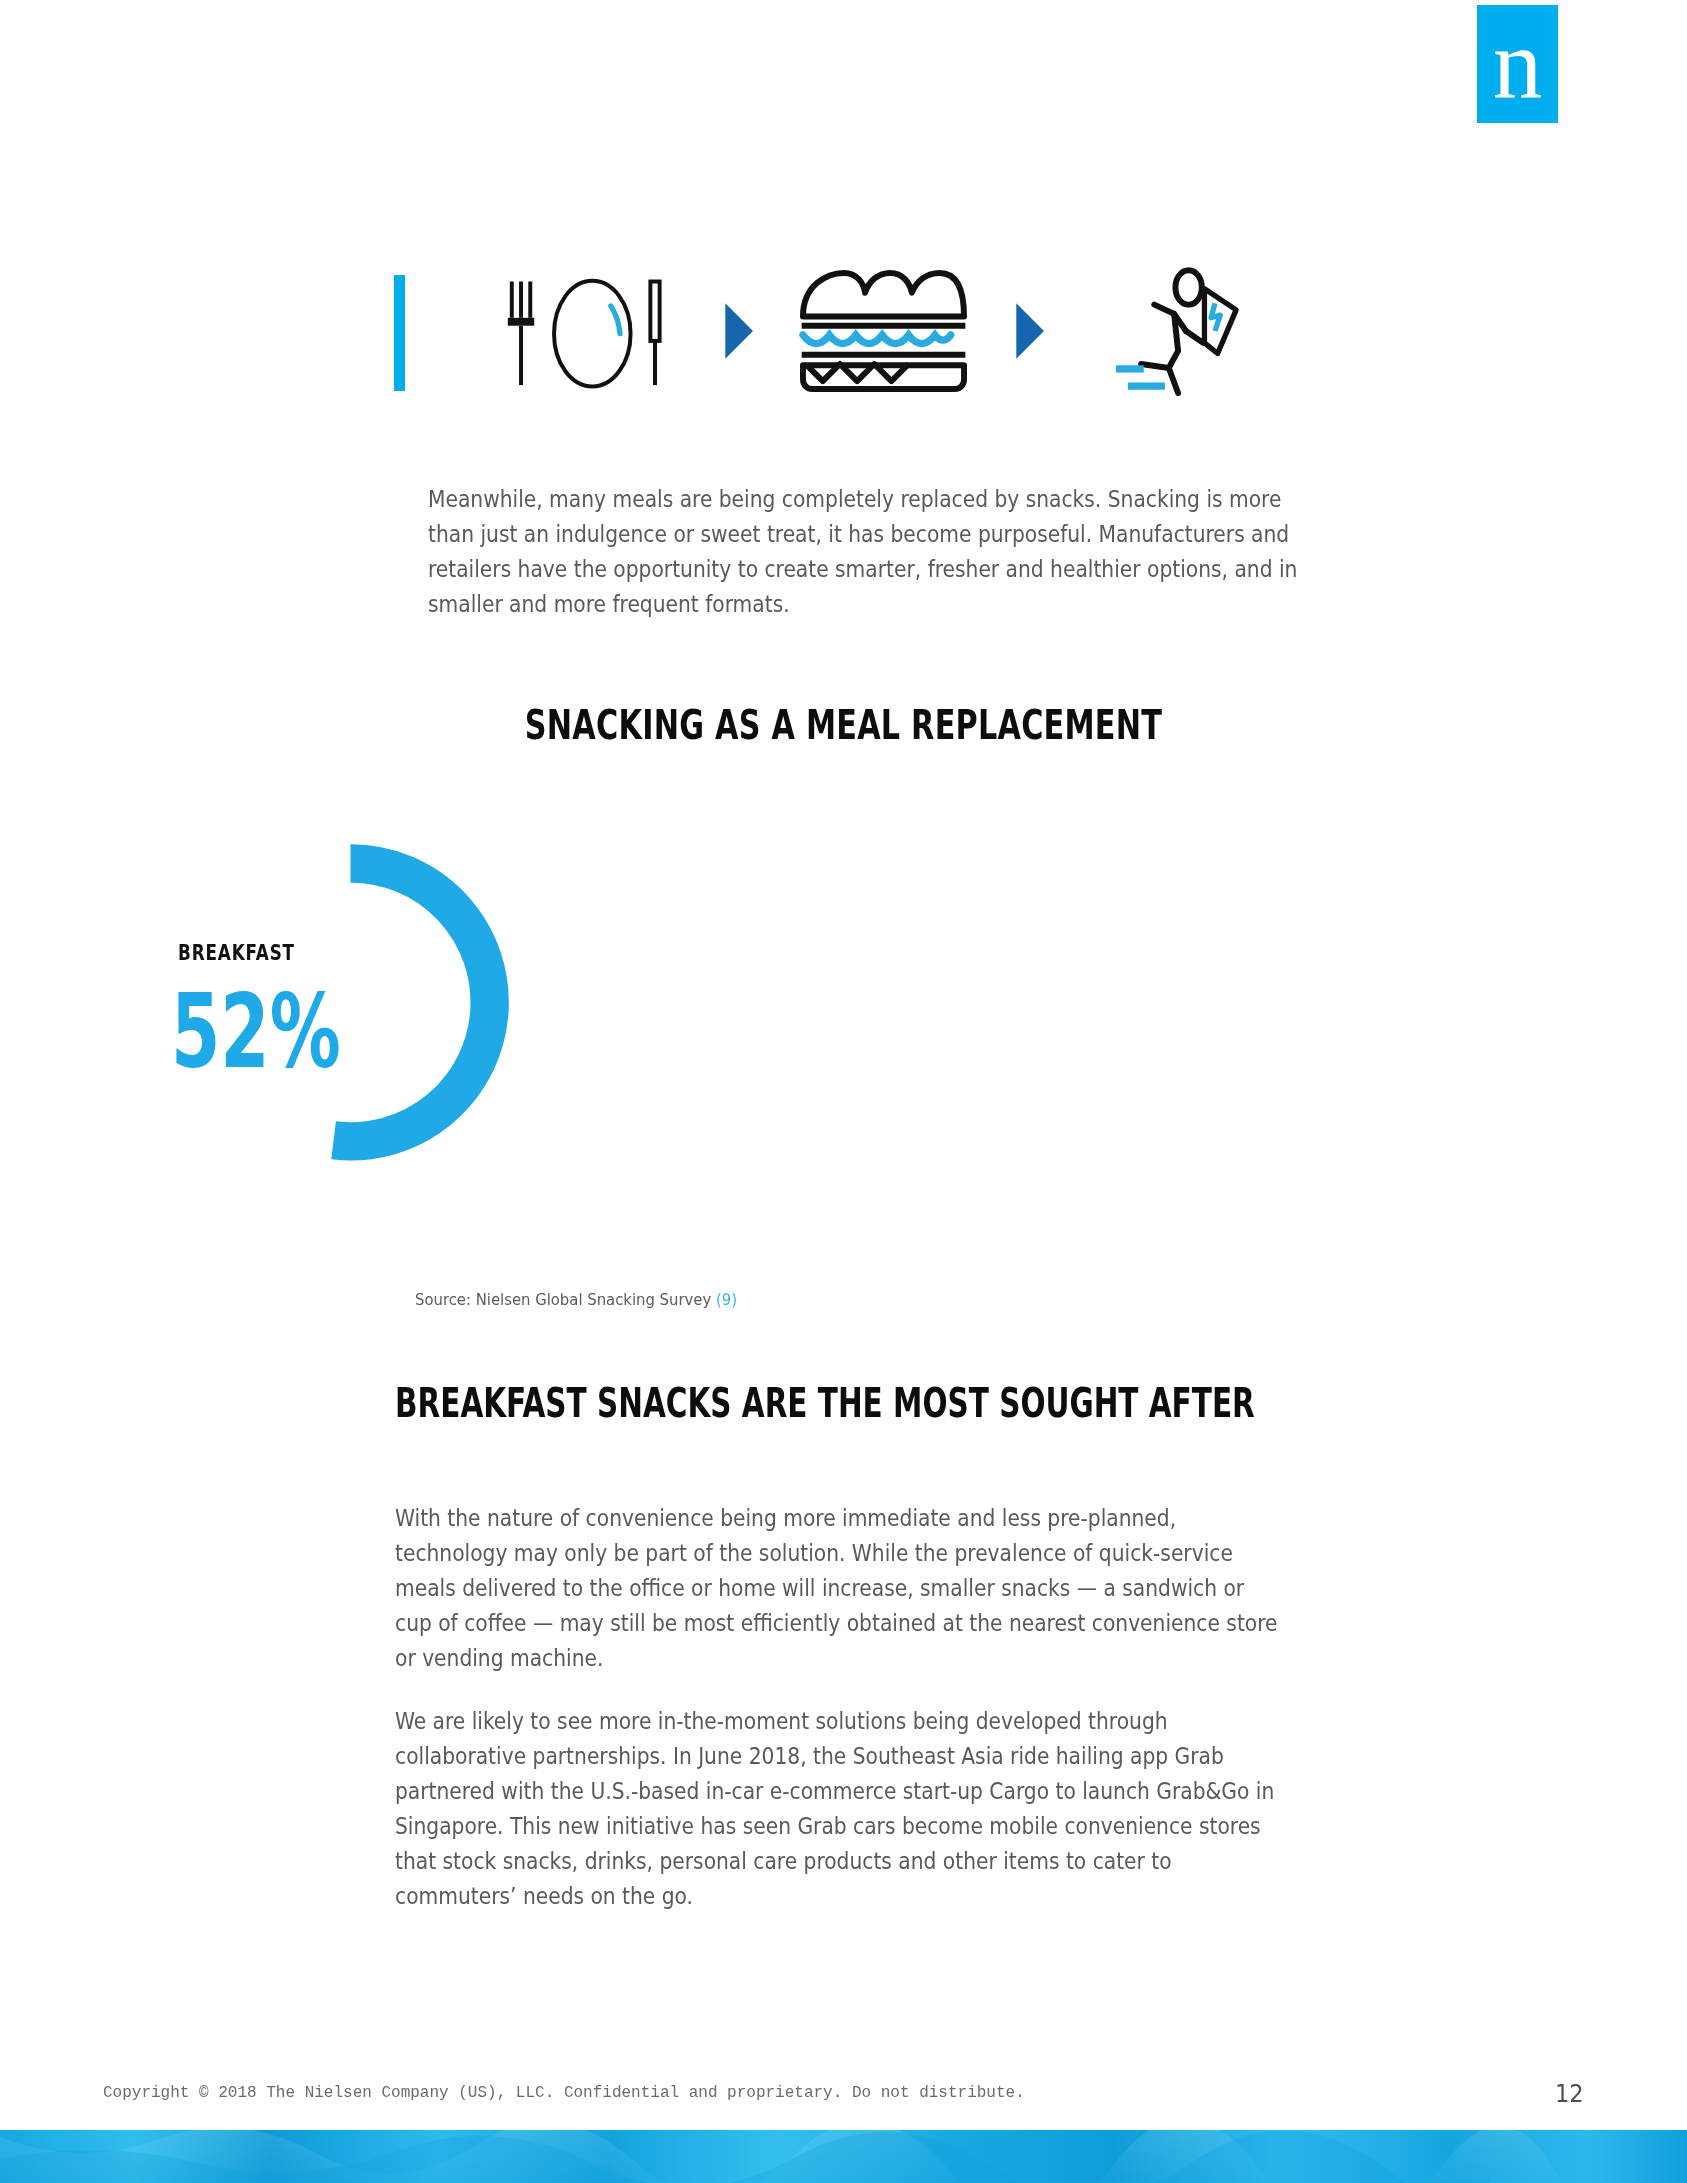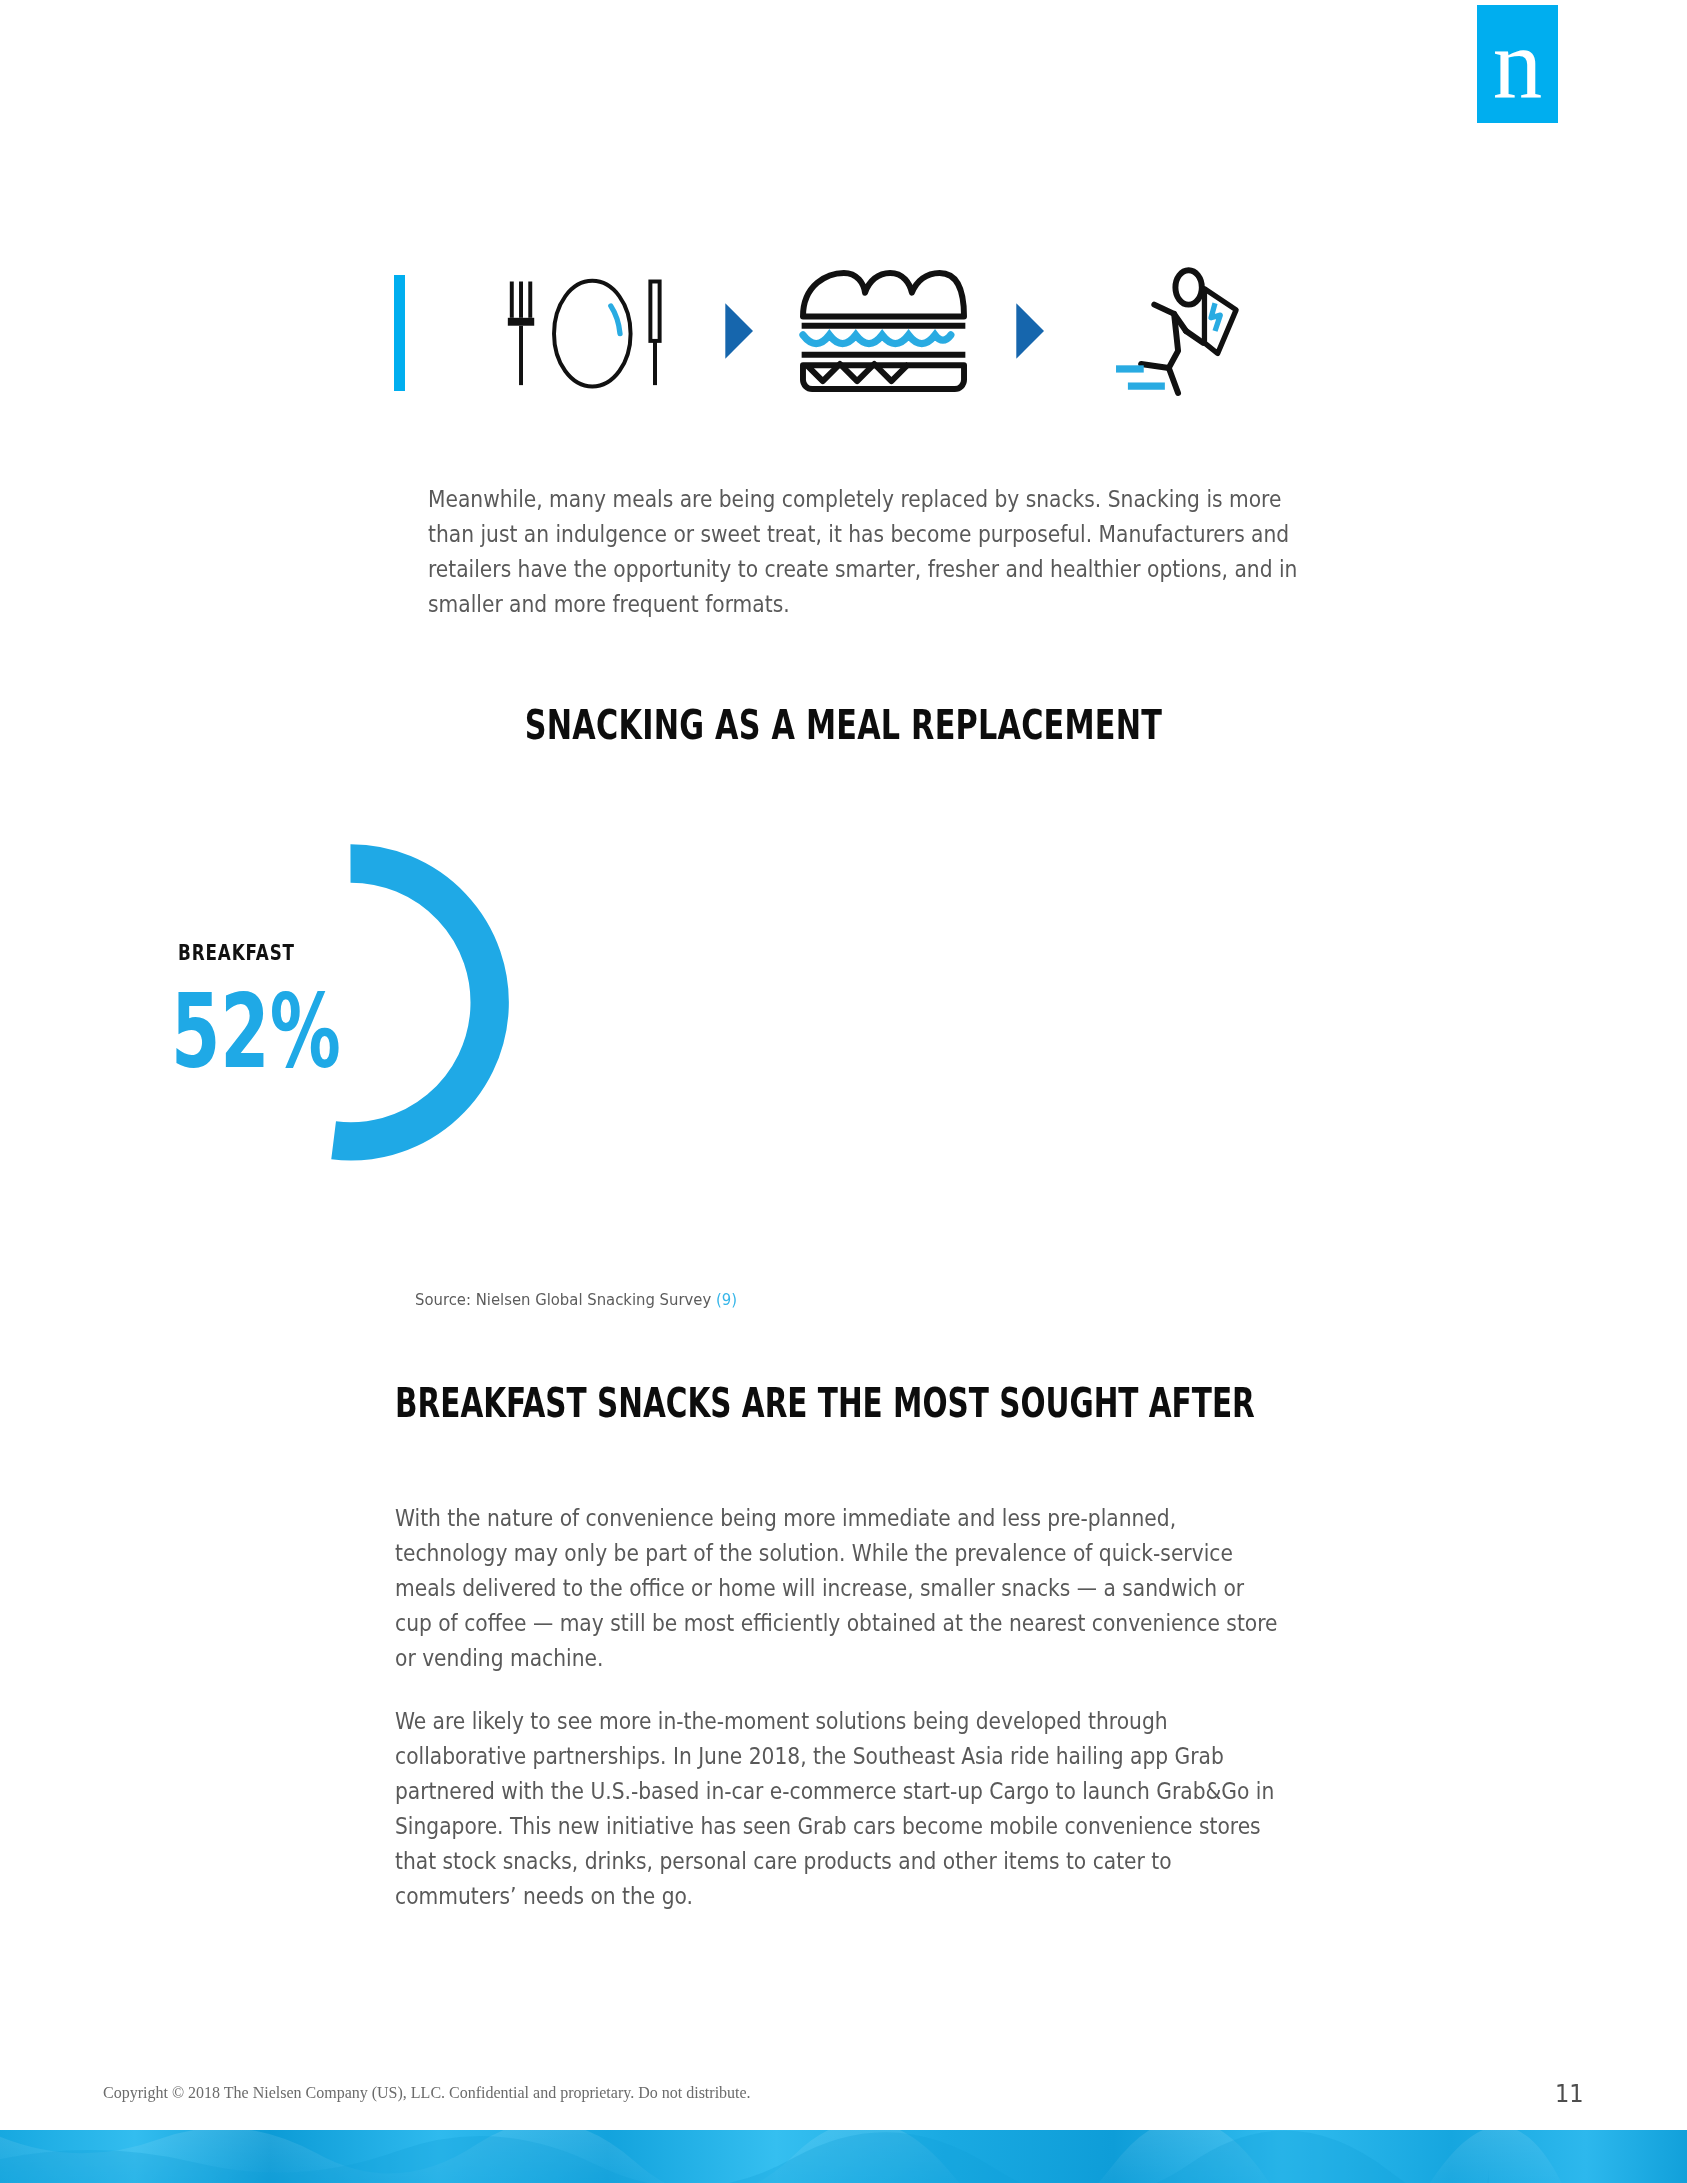--- a/index.html
+++ b/index.html
@@ -189,21 +189,21 @@
     margin: 0 0 29px 0;
   }
 
   
   .footer-copy {
     position: absolute;
     top: 2084px;
     left: 103px;
     font-size: 16px;
     color: #6b6b6b;
-    font-family: Liberation Serif, serif;
+    font-family: Liberation Mono, monospace;
     font-stretch: condensed;
   }
   .footer-page {
     position: absolute;
     top: 2079px;
     left: 1555px;
     font-size: 25px;
     color: #4d4d4d;
     font-family: "DejaVu Sans", sans-serif;
     font-stretch: condensed;
@@ -312,21 +312,21 @@
 </div>
 
 <div class="sub-heading">BREAKFAST SNACKS ARE THE MOST SOUGHT AFTER</div>
 
 <div class="body-block">
   <p class="body-p">With the nature of convenience being more immediate and less pre-planned, technology may only be part of the solution. While the prevalence of quick-service meals delivered to the office or home will increase, smaller snacks — a sandwich or cup of coffee — may still be most efficiently obtained at the nearest convenience store or vending machine.</p>
   <p class="body-p">We are likely to see more in-the-moment solutions being developed through collaborative partnerships. In June 2018, the Southeast Asia ride hailing app Grab partnered with the U.S.-based in-car e-commerce start-up Cargo to launch Grab&amp;Go in Singapore. This new initiative has seen Grab cars become mobile convenience stores that stock snacks, drinks, personal care products and other items to cater to commuters’ needs on the go.</p>
 </div>
 
 <div class="footer-copy">Copyright © 2018 The Nielsen Company (US), LLC. Confidential and proprietary. Do not distribute.</div>
-<div class="footer-page">11</div>
+<div class="footer-page">12</div>
 
 <div class="bottom-wave">
   <svg viewBox="0 0 2550 80" preserveAspectRatio="none">
     <defs>
       <linearGradient id="wg" x1="0" y1="0" x2="1" y2="0">
         <stop offset="0%" stop-color="#17A8E0"></stop>
         <stop offset="8%" stop-color="#33BDEF"></stop>
         <stop offset="16%" stop-color="#0C9BD6"></stop>
         <stop offset="26%" stop-color="#2FBAEE"></stop>
         <stop offset="36%" stop-color="#13A3DD"></stop>

